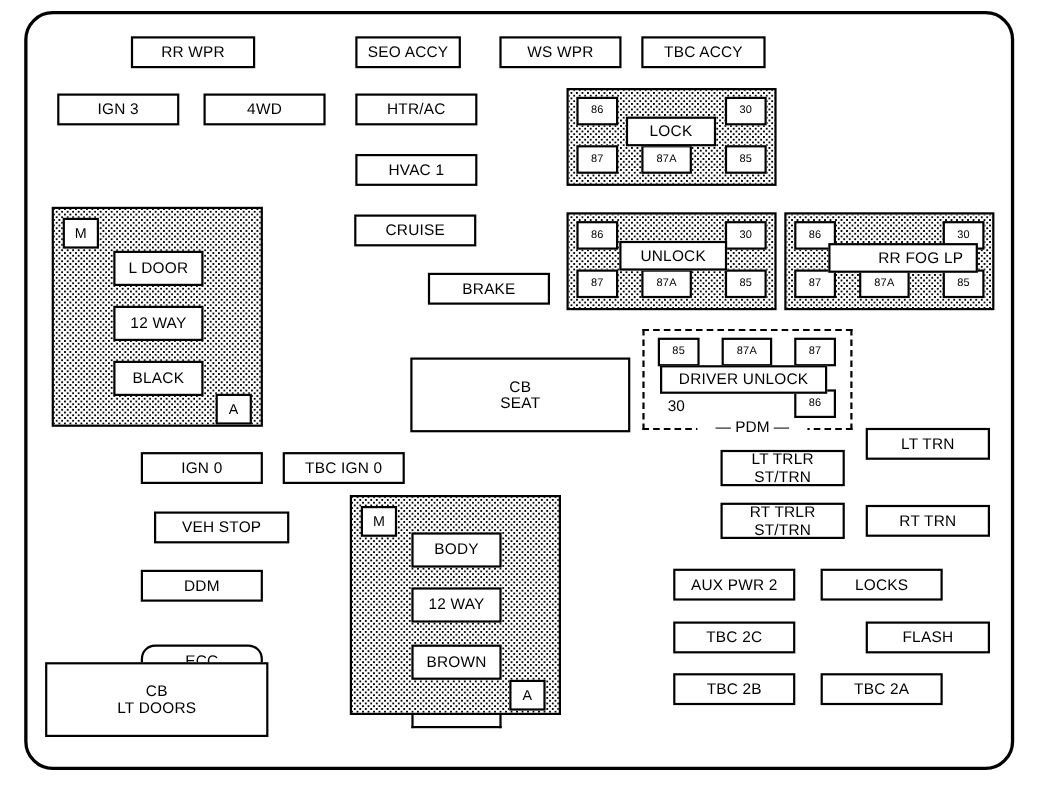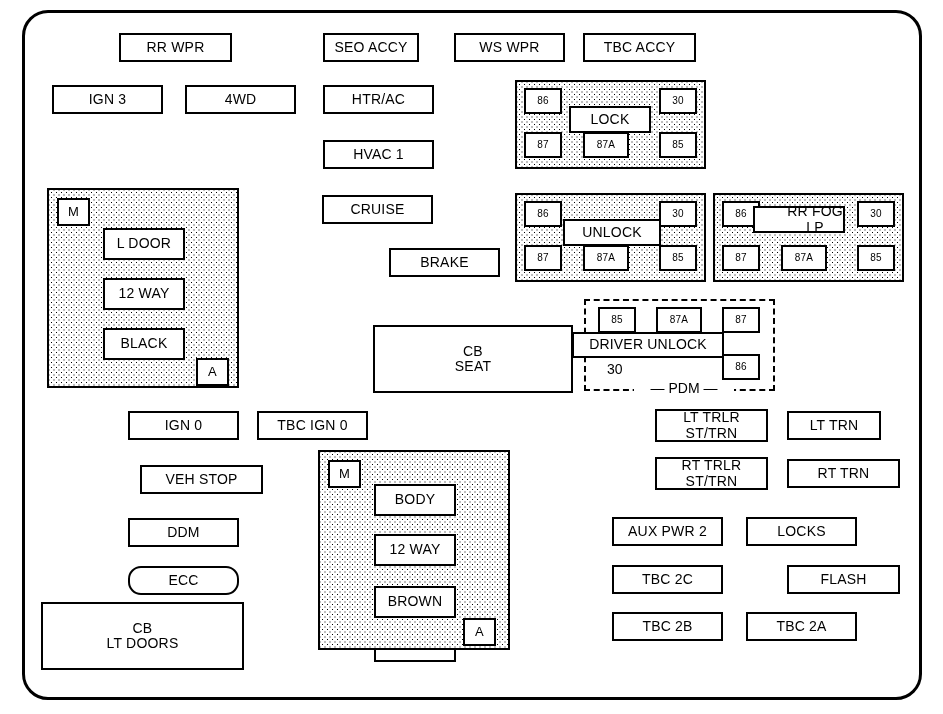--- a/index.html
+++ b/index.html
@@ -107,25 +107,25 @@
   <div class="box" style="left:185px;top:85px;width:111px;height:29px;">4WD</div>
   <div class="box" style="left:323px;top:85px;width:111px;height:29px;">HTR/AC</div>
   <div class="box" style="left:323px;top:140px;width:111px;height:29px;">HVAC 1</div>
   <div class="box" style="left:322px;top:195px;width:111px;height:29px;">CRUISE</div>
   <div class="box" style="left:389px;top:248px;width:111px;height:29px;">BRAKE</div>
 
   <div class="box" style="left:128px;top:411px;width:111px;height:29px;">IGN 0</div>
   <div class="box" style="left:257px;top:411px;width:111px;height:29px;">TBC IGN 0</div>
   <div class="box" style="left:140px;top:465px;width:123px;height:29px;">VEH STOP</div>
   <div class="box" style="left:128px;top:518px;width:111px;height:29px;">DDM</div>
-  <div class="box" style="left:128px;top:566px;width:111px;height:29px;border-radius:13px;">ECC</div>
+  <div class="box" style="left:128px;top:586px;width:111px;height:29px;border-radius:13px;">ECC</div>
 
   <div class="box" style="left:655px;top:409px;width:113px;height:33px;">LT TRLR
 ST/TRN</div>
-  <div class="box" style="left:787px;top:411px;width:94px;height:29px;">LT TRN</div>
+  <div class="box" style="left:787px;top:389px;width:113px;height:29px;">LT TRN</div>
   <div class="box" style="left:655px;top:457px;width:113px;height:33px;">RT TRLR
 ST/TRN</div>
   <div class="box" style="left:787px;top:459px;width:113px;height:29px;">RT TRN</div>
   <div class="box" style="left:612px;top:517px;width:111px;height:29px;">AUX PWR 2</div>
   <div class="box" style="left:746px;top:517px;width:111px;height:29px;">LOCKS</div>
   <div class="box" style="left:612px;top:565px;width:111px;height:29px;">TBC 2C</div>
   <div class="box" style="left:787px;top:565px;width:113px;height:29px;">FLASH</div>
   <div class="box" style="left:612px;top:612px;width:111px;height:29px;">TBC 2B</div>
   <div class="box" style="left:746px;top:612px;width:111px;height:29px;">TBC 2A</div>
 
@@ -149,28 +149,28 @@
   <div class="box pin" style="left:583px;top:245px;width:46px;height:26px;">87A</div>
   <div class="box pin" style="left:659px;top:245px;width:38px;height:26px;">85</div>
   <div class="box" style="left:563px;top:219px;width:98px;height:27px;">UNLOCK</div>
 
   <div class="stipple" style="left:713px;top:193px;width:191px;height:89px;"></div>
   <div class="box pin" style="left:722px;top:201px;width:38px;height:26px;">86</div>
   <div class="box pin" style="left:857px;top:201px;width:38px;height:26px;">30</div>
   <div class="box pin" style="left:722px;top:245px;width:38px;height:26px;">87</div>
   <div class="box pin" style="left:781px;top:245px;width:46px;height:26px;">87A</div>
   <div class="box pin" style="left:857px;top:245px;width:38px;height:26px;">85</div>
-  <div class="box" style="left:753px;top:206px;width:92px;height:27px;padding-left:32px;">RR FOG LP</div>
+  <div class="box" style="left:753px;top:221px;width:136px;height:27px;padding-left:32px;">RR FOG LP</div>
 
   <div class="dashed-box" style="left:584px;top:299px;width:191px;height:92px;"></div>
   <div class="box pin" style="left:598px;top:307px;width:38px;height:26px;">85</div>
   <div class="box pin" style="left:656px;top:307px;width:46px;height:26px;">87A</div>
   <div class="box pin" style="left:722px;top:307px;width:38px;height:26px;">87</div>
   <div class="box pin" style="left:722px;top:354px;width:38px;height:26px;">86</div>
-  <div class="box" style="left:572px;top:332px;width:152px;height:26px;">DRIVER UNLOCK</div>
+  <div class="box" style="left:600px;top:332px;width:152px;height:26px;">DRIVER UNLOCK</div>
   <div class="plain-text" style="left:607px;top:361px;">30</div>
   <div class="pdm-label" style="left:634px;top:380px;width:92px;">— PDM —</div>
 
   <div class="stipple" style="left:47px;top:188px;width:192px;height:200px;"></div>
   <div class="box small" style="left:57px;top:198px;width:33px;height:28px;">M</div>
   <div class="box" style="left:103px;top:228px;width:82px;height:32px;">L DOOR</div>
   <div class="box" style="left:103px;top:278px;width:82px;height:32px;">12 WAY</div>
   <div class="box" style="left:103px;top:328px;width:82px;height:32px;">BLACK</div>
   <div class="box small" style="left:196px;top:358px;width:33px;height:28px;">A</div>
 

